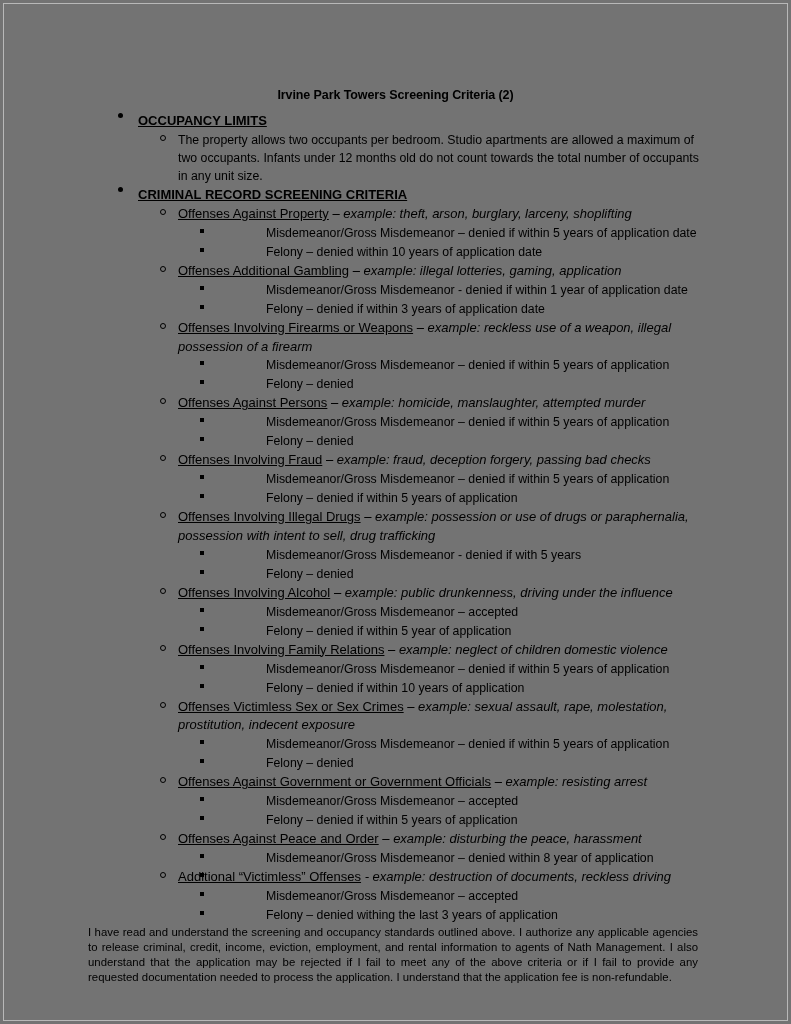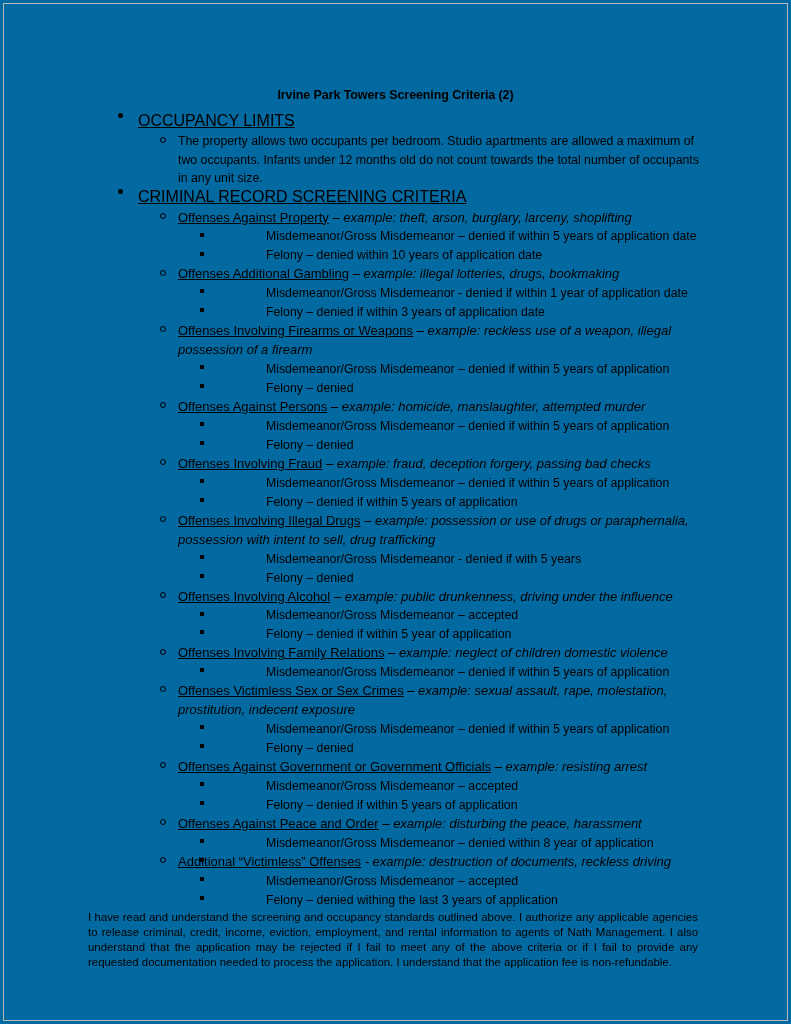--- a/index.html
+++ b/index.html
@@ -8,21 +8,21 @@
     background: #ffffff;
   }
   body {
     font-family: "Liberation Sans", sans-serif;
     color: #000000;
   }
   .page {
     position: relative;
     width: 791px;
     height: 1024px;
-    background: #0369a1;
+    background: #737373;
     box-sizing: border-box;
     overflow: hidden;
   }
   .page-border {
     position: absolute;
     left: 3px;
     top: 3px;
     width: 785px;
     height: 1018px;
     border: 1px solid #b8b8b8;
@@ -58,22 +58,22 @@
   .lvl1 > .bullet {
     position: absolute;
     left: 30px;
     top: 0.1em;
     width: 5px;
     height: 5px;
     background: #000;
     border-radius: 50%;
   }
   .lvl1-head {
-    font-size: 16px;
-    font-weight: normal;
+    font-size: 13px;
+    font-weight: bold;
     text-decoration: underline;
     line-height: 1.28;
   }
   
   .lvl2 {
     padding-left: 40px;
     margin-bottom: 0px;
   }
   .lvl2 > .bullet {
     position: absolute;
@@ -147,21 +147,21 @@
       </li>
 
       <li class="lvl1">
         <span class="bullet"></span>
         <span class="lvl1-head">CRIMINAL RECORD SCREENING CRITERIA</span>
         <ul id="offense-list">
             <li class="lvl2"><span class="bullet"></span><span class="lvl2-text"><span class="offense-name">Offenses Against Property</span> <span class="example">– example: theft, arson, burglary, larceny, shoplifting</span></span><ul>
                 <li class="lvl3"><span class="bullet"></span><span class="lvl3-text">Misdemeanor/Gross Misdemeanor – denied if within 5 years of application date</span></li>
                 <li class="lvl3"><span class="bullet"></span><span class="lvl3-text">Felony – denied within 10 years of application date</span></li>
               </ul></li>
-            <li class="lvl2"><span class="bullet"></span><span class="lvl2-text"><span class="offense-name">Offenses Additional Gambling</span> <span class="example">– example: illegal lotteries, drugs, bookmaking</span></span><ul>
+            <li class="lvl2"><span class="bullet"></span><span class="lvl2-text"><span class="offense-name">Offenses Additional Gambling</span> <span class="example">– example: illegal lotteries, gaming, application</span></span><ul>
                 <li class="lvl3"><span class="bullet"></span><span class="lvl3-text">Misdemeanor/Gross Misdemeanor - denied if within 1 year of application date</span></li>
                 <li class="lvl3"><span class="bullet"></span><span class="lvl3-text">Felony – denied if within 3 years of application date</span></li>
               </ul></li>
             <li class="lvl2"><span class="bullet"></span><span class="lvl2-text"><span class="offense-name">Offenses Involving Firearms or Weapons</span> <span class="example">– example: reckless use of a weapon, illegal possession of a firearm</span></span><ul>
                 <li class="lvl3"><span class="bullet"></span><span class="lvl3-text">Misdemeanor/Gross Misdemeanor – denied if within 5 years of application</span></li>
                 <li class="lvl3"><span class="bullet"></span><span class="lvl3-text">Felony – denied</span></li>
               </ul></li>
             <li class="lvl2"><span class="bullet"></span><span class="lvl2-text"><span class="offense-name">Offenses Against Persons</span> <span class="example">– example: homicide, manslaughter, attempted murder</span></span><ul>
                 <li class="lvl3"><span class="bullet"></span><span class="lvl3-text">Misdemeanor/Gross Misdemeanor – denied if within 5 years of application</span></li>
                 <li class="lvl3"><span class="bullet"></span><span class="lvl3-text">Felony – denied</span></li>
@@ -173,20 +173,21 @@
             <li class="lvl2"><span class="bullet"></span><span class="lvl2-text"><span class="offense-name">Offenses Involving Illegal Drugs</span> <span class="example">– example: possession or use of drugs or paraphernalia, possession with intent to sell, drug trafficking</span></span><ul>
                 <li class="lvl3"><span class="bullet"></span><span class="lvl3-text">Misdemeanor/Gross Misdemeanor - denied if with 5 years</span></li>
                 <li class="lvl3"><span class="bullet"></span><span class="lvl3-text">Felony – denied</span></li>
               </ul></li>
             <li class="lvl2"><span class="bullet"></span><span class="lvl2-text"><span class="offense-name">Offenses Involving Alcohol</span> <span class="example">– example: public drunkenness, driving under the influence</span></span><ul>
                 <li class="lvl3"><span class="bullet"></span><span class="lvl3-text">Misdemeanor/Gross Misdemeanor – accepted</span></li>
                 <li class="lvl3"><span class="bullet"></span><span class="lvl3-text">Felony – denied if within 5 year of application</span></li>
               </ul></li>
             <li class="lvl2"><span class="bullet"></span><span class="lvl2-text"><span class="offense-name">Offenses Involving Family Relations</span> <span class="example">– example: neglect of children domestic violence</span></span><ul>
                 <li class="lvl3"><span class="bullet"></span><span class="lvl3-text">Misdemeanor/Gross Misdemeanor – denied if within 5 years of application</span></li>
+                <li class="lvl3"><span class="bullet"></span><span class="lvl3-text">Felony – denied if within 10 years of application</span></li>
               </ul></li>
             <li class="lvl2"><span class="bullet"></span><span class="lvl2-text"><span class="offense-name">Offenses Victimless Sex or Sex Crimes</span> <span class="example">– example: sexual assault, rape, molestation, prostitution, indecent exposure</span></span><ul>
                 <li class="lvl3"><span class="bullet"></span><span class="lvl3-text">Misdemeanor/Gross Misdemeanor – denied if within 5 years of application</span></li>
                 <li class="lvl3"><span class="bullet"></span><span class="lvl3-text">Felony – denied</span></li>
               </ul></li>
             <li class="lvl2"><span class="bullet"></span><span class="lvl2-text"><span class="offense-name">Offenses Against Government or Government Officials</span> <span class="example">– example: resisting arrest</span></span><ul>
                 <li class="lvl3"><span class="bullet"></span><span class="lvl3-text">Misdemeanor/Gross Misdemeanor – accepted</span></li>
                 <li class="lvl3"><span class="bullet"></span><span class="lvl3-text">Felony – denied if within 5 years of application</span></li>
               </ul></li>
             <li class="lvl2"><span class="bullet"></span><span class="lvl2-text"><span class="offense-name">Offenses Against Peace and Order</span> <span class="example">– example: disturbing the peace, harassment</span></span><ul>

